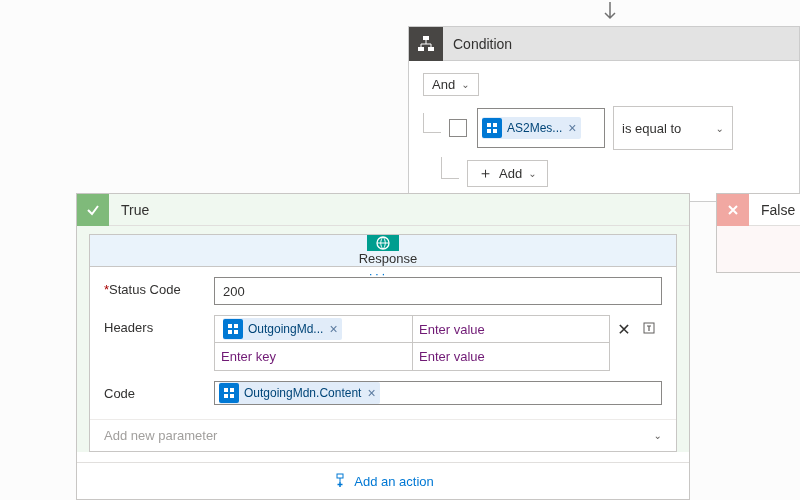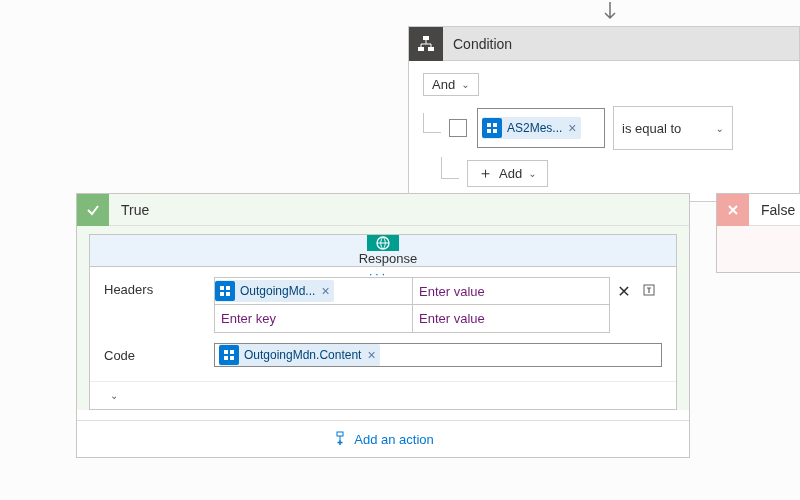--- a/index.html
+++ b/index.html
@@ -76,21 +76,21 @@
   .input-col { flex: 1; }
   .text-input {
     width: 100%; height: 28px; border: 1px solid #8a8886; padding: 0 8px; font-size: 13px; color: #323130;
   }
   .text-input::placeholder { color: #a19f9d; }
 
   .headers-grid { display: grid; grid-template-columns: 1fr 1fr 28px 24px; border: 0; }
   .hcell { border: 1px solid #c8c6c4; height: 28px; display: flex; align-items: center; padding: 0 6px; background: #fff; font-size: 13px; }
   .hcell.noborder { border: none; display:flex; align-items:center; justify-content:center; }
   .hcell.placeholder { color: #701a75; }
-  .hcell-token { padding: 2px 0; }
+  .hcell-token { padding: 2px 8px; }
   .row-x { color: #323130; cursor: pointer; font-size: 16px; }
   .switch-icon { color: #605e5c; cursor: pointer; }
 
   .body-box { display: flex; align-items: center; border: 1px solid #8a8886; height: 24px; padding: 0 4px; background: #fff; }
 
   .param-row { border-top: 1px solid #edebe9; padding: 8px 14px; display: flex; align-items: center; justify-content: space-between; color: #a19f9d; background: #fff; cursor: pointer; }
 
   .add-action {
     display: flex; align-items: center; justify-content: center; color: #0078d4; padding: 10px 0 10px 0; background: #fff; border-top: 1px solid #e1dfdd; cursor: pointer;
   }
@@ -184,20 +184,26 @@
               <circle cx="8" cy="8" r="6" stroke="#fff" stroke-width="1.3" fill="none"></circle>
               <path d="M2 8 H14 M8 2 C5 5 5 11 8 14 M8 2 C11 5 11 11 8 14" stroke="#fff" stroke-width="1" fill="none"></path>
             </svg>
       </div>
       <div class="resp-title">Response</div>
       <div class="dots">···</div>
     </div>
 
     <div class="form-area">
 
+      <div class="form-row">
+        <div class="label-col"><span class="req">*</span><span>Status Code</span></div>
+        <div class="input-col">
+          <input class="text-input" value="200" style="">
+        </div>
+      </div>
 
       <div class="form-row">
         <div class="label-col">Headers</div>
         <div class="input-col">
           <div class="headers-grid">
             <div class="hcell hcell-token" style="border-right:none">
               <span class="token">
                 <span class="token-icon">
                   <svg width="12" height="12" viewBox="0 0 12 12">
                         <rect x="1" y="1" width="4" height="4" fill="#fff"></rect>
@@ -243,20 +249,21 @@
                     </svg>
               </span>
               <span>OutgoingMdn.Content</span>
               <span class="token-x">×</span>
             </span>
           </div>
         </div>
       </div>
     </div>
     <div class="param-row">
+      <span>Add new parameter</span>
       <span class="chev">⌄</span>
     </div>
   </div>
   </div>
 
   <div class="add-action">
     <svg width="16" height="16" viewBox="0 0 16 16">
         <rect x="5" y="1" width="6" height="4" stroke="#0078d4" fill="none"></rect>
         <path d="M8 5 V9" stroke="#0078d4"></path>
         <path d="M8 9 V14 M5.5 11.5 H10.5" stroke="#0078d4" stroke-width="1.5"></path>

